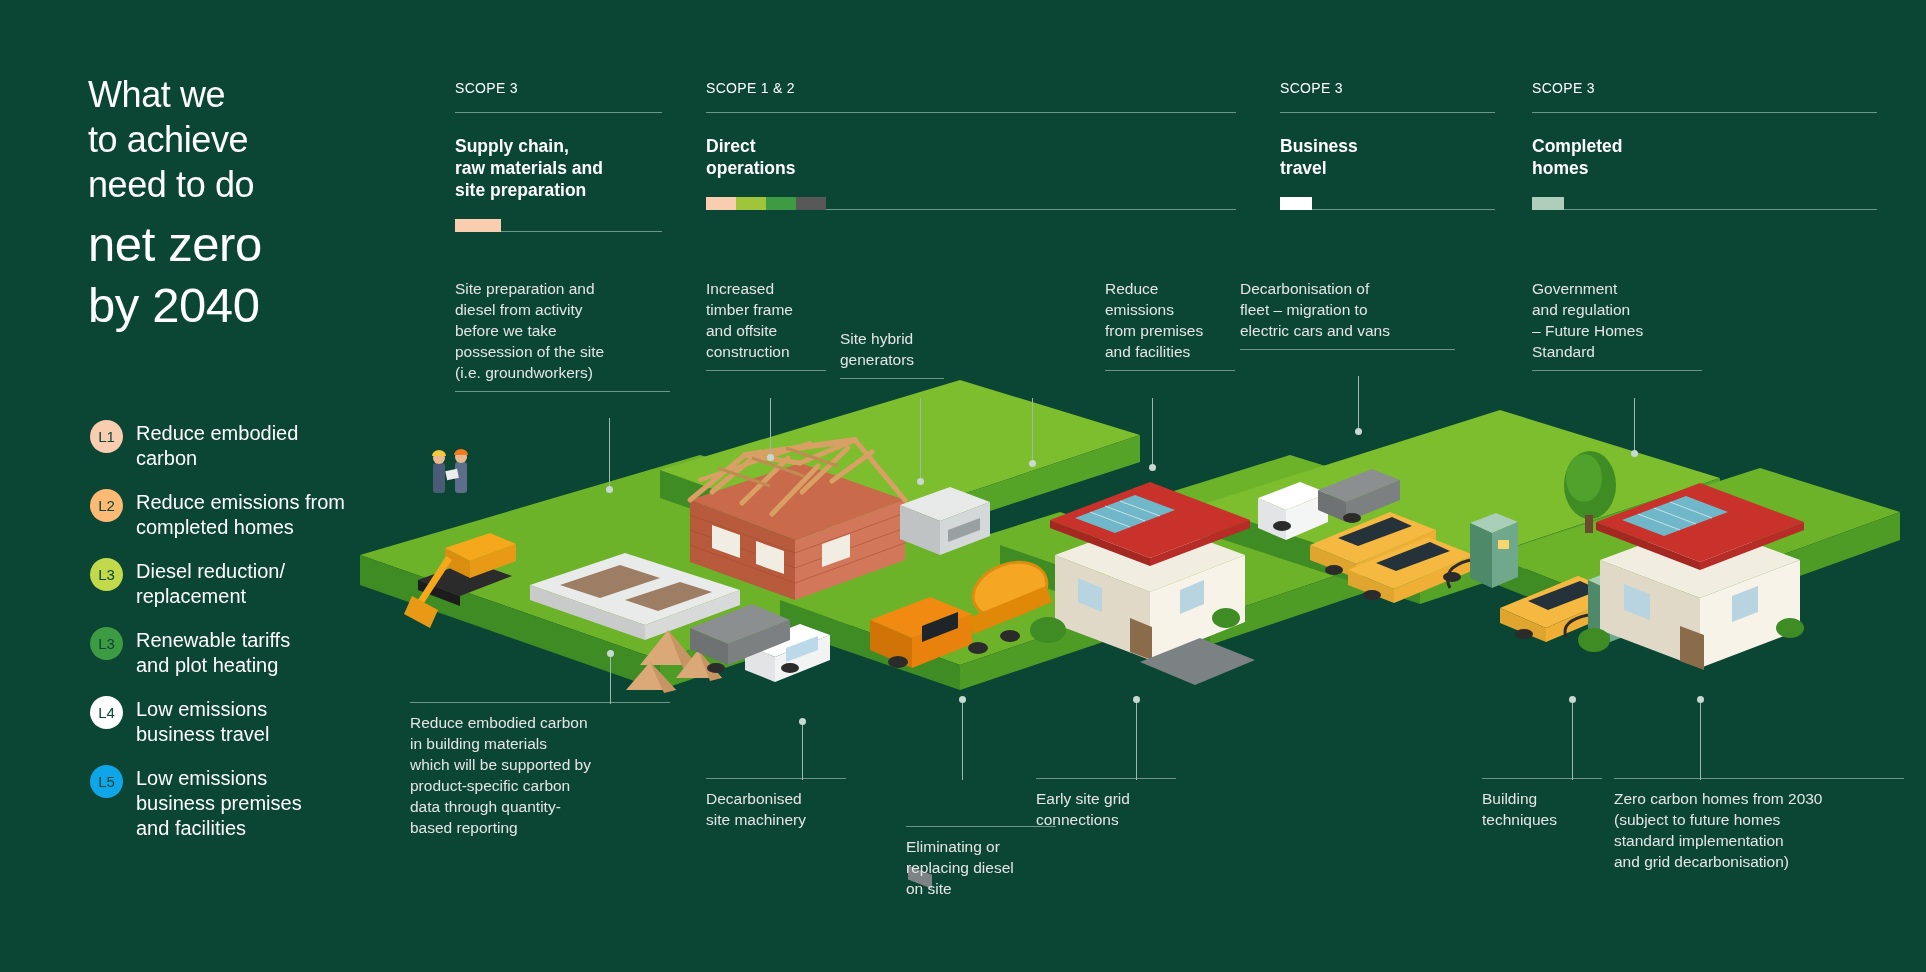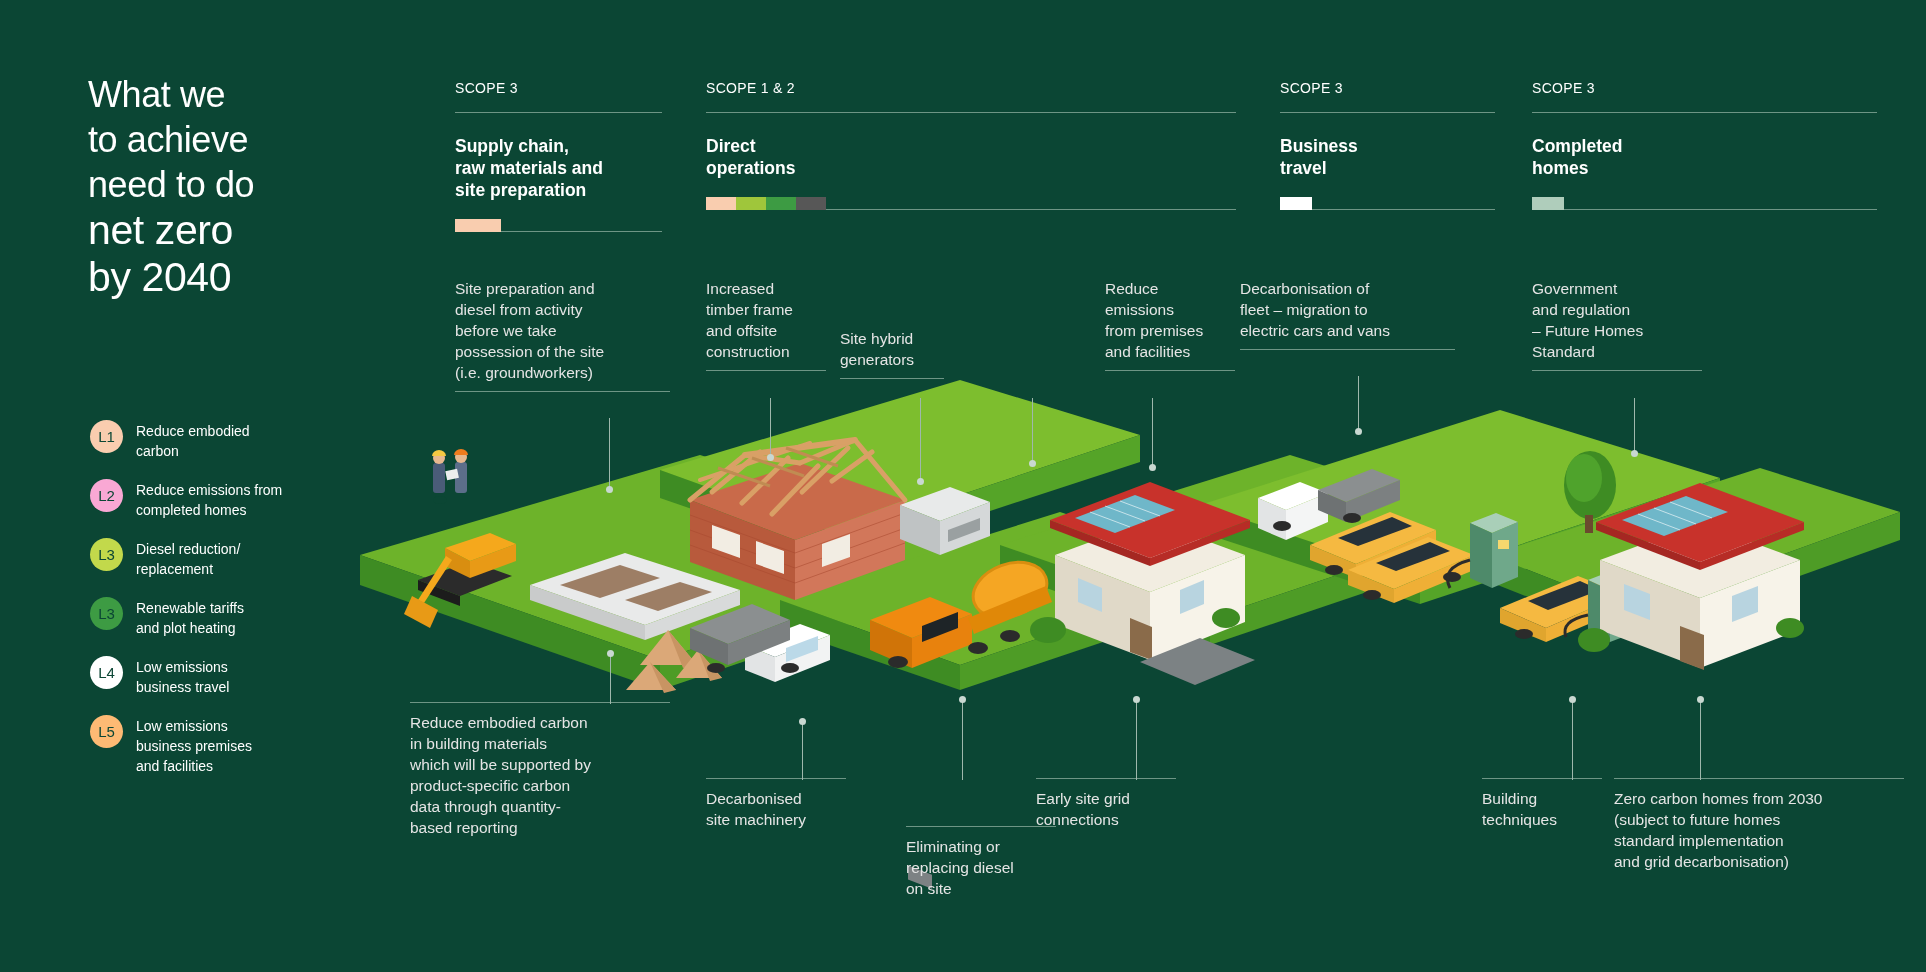--- a/index.html
+++ b/index.html
@@ -7,31 +7,31 @@
     width: 1926px; height: 972px;
     background: #0B4634;
     font-family: "Liberation Sans", sans-serif;
     overflow: hidden;
   }
   #stage { position: relative; width: 1926px; height: 972px; background: #0B4634; }
 
   
   .title { position: absolute; left: 88px; top: 72px; width: 300px; color: #FFFFFF; }
   .title-light { font-size: 36px; line-height: 45px; font-weight: 300; letter-spacing: -0.4px; }
-  .title-bold  { font-size: 41px; line-height: 47px; font-weight: 400; letter-spacing: -0.4px; margin-top: 0; }
+  .title-bold  { font-size: 49px; line-height: 47px; font-weight: 400; letter-spacing: -0.4px; margin-top: 14px; }
 
   
   .legend { position: absolute; left: 90px; top: 412px; width: 260px; margin-top: 8px; }
   .legend-row { display: flex; align-items: flex-start; margin-bottom: 18px; }
   .legend-badge {
     width: 33px; height: 33px; border-radius: 50%;
     flex: 0 0 33px; display: flex; align-items: center; justify-content: center;
     font-size: 15px; font-weight: 400; color: #0B4634; margin-right: 13px;
   }
-  .legend-text { font-size: 14px; line-height: 20px; color: #FFFFFF; padding-top: 1px; }
+  .legend-text { font-size: 20px; line-height: 25px; color: #FFFFFF; padding-top: 1px; }
 
   
   .col { position: absolute; color: #FFFFFF; }
   .scope { font-size: 14px; letter-spacing: 0.3px; font-weight: 300; color: #FFFFFF; }
   .hrule { height: 1px; background: #6E9585; margin-top: 16px; }
   .col-title { font-size: 17.5px; line-height: 22px; font-weight: 700; margin-top: 22px; }
   .barwrap { position: relative; margin-top: 18px; height: 13px; }
   .barline { position: absolute; left: 0; right: 0; bottom: 0; height: 1px; background: #6E9585; }
   .seg-row { position: absolute; left: 0; bottom: 0; display: flex; height: 13px; }
   .seg { height: 13px; }
@@ -303,37 +303,37 @@
     <div class="title-bold">net zero</div>
     <div class="title-bold">by 2040</div>
   </div>
 
   <div class="legend" id="legend">
       <div class="legend-row">
         <div class="legend-badge" style="background: rgb(249, 205, 175);">L1</div>
         <div class="legend-text">Reduce embodied<br>carbon</div>
       </div>
       <div class="legend-row">
-        <div class="legend-badge" style="background: #f9a8d4;">L2</div>
+        <div class="legend-badge" style="background: #fdba74;">L2</div>
         <div class="legend-text">Reduce emissions from<br>completed homes</div>
       </div>
       <div class="legend-row">
         <div class="legend-badge" style="background: rgb(194, 217, 75);">L3</div>
         <div class="legend-text">Diesel reduction/<br>replacement</div>
       </div>
       <div class="legend-row">
         <div class="legend-badge" style="background: rgb(61, 155, 67);">L3</div>
         <div class="legend-text">Renewable tariffs<br>and plot heating</div>
       </div>
       <div class="legend-row">
         <div class="legend-badge" style="background: rgb(255, 255, 255);">L4</div>
         <div class="legend-text">Low emissions<br>business travel</div>
       </div>
       <div class="legend-row">
-        <div class="legend-badge" style="background: #fdba74;">L5</div>
+        <div class="legend-badge" style="background: #0ea5e9;">L5</div>
         <div class="legend-text">Low emissions<br>business premises<br>and facilities</div>
       </div>
     </div>
 
   <div class="col" style="left:455px; top:80px; width:207px;">
     <div class="scope">SCOPE 3</div>
     <div class="hrule"></div>
     <div class="col-title" id="ct0">Supply chain,<br>raw materials and<br>site preparation</div>
     <div class="barwrap">
       <div class="barline"></div>

